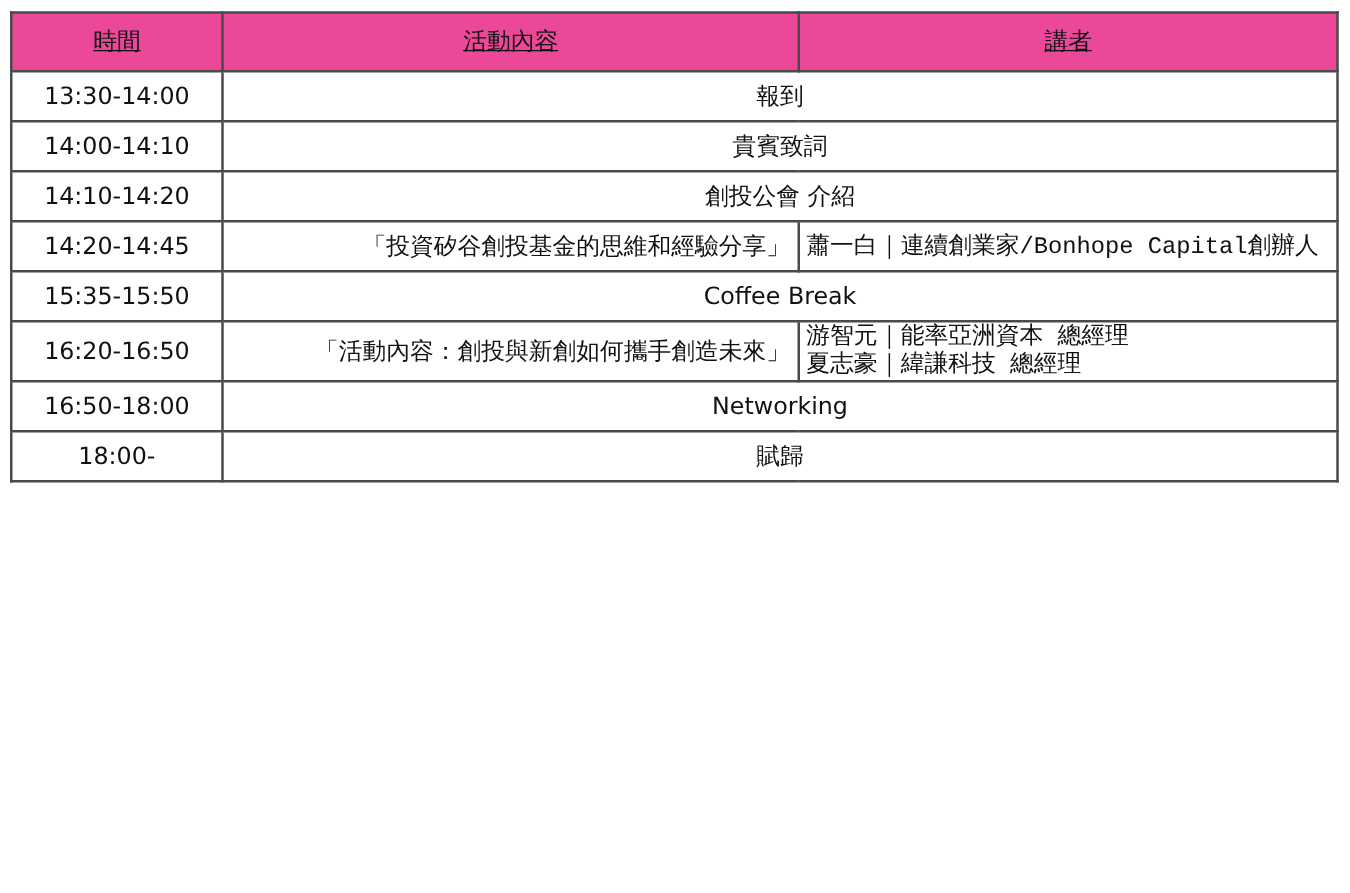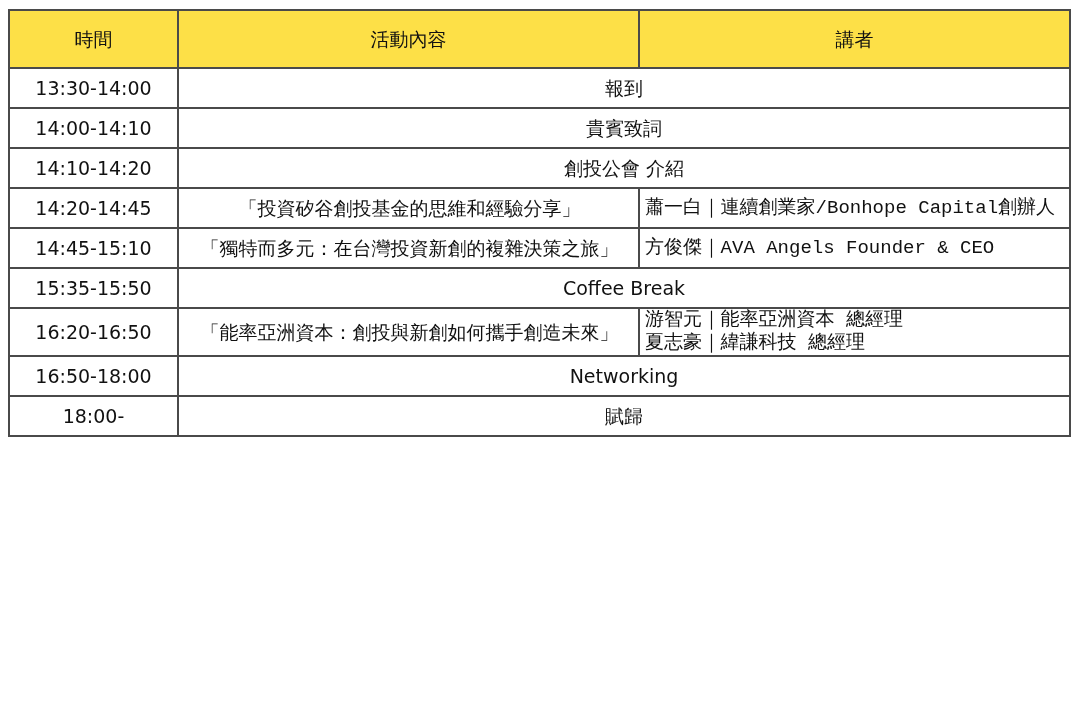--- a/index.html
+++ b/index.html
@@ -25,30 +25,31 @@
     .agenda td, .agenda th {
       border: 2px solid #4a4a4a;
       height: 54px;
       padding: 0 6px;
       font-size: 19px;
       font-weight: normal;
       line-height: 1.2;
       box-sizing: border-box;
     }
     .agenda th {
-      background: #fde047;
+      background: #ec4899;
       text-align: center;
-      height: 58px;
+      height: 47px;
+      text-decoration: underline;
     }
     .col-time { width: 169px; }
     .col-content { width: 461px; }
     .col-speaker { width: 431px; }
     .time-cell { text-align: center; }
     .span-cell { text-align: center; border-radius: 19px; }
-    .content-cell { text-align: center; padding-left: 8px !important; }
+    .content-cell { text-align: right; padding-left: 8px !important; }
     .speaker-cell { text-align: left; padding-left: 5px !important; white-space: nowrap; overflow: hidden; font-family: Liberation Mono, monospace; }
     .speaker-line { display: block; line-height: 23px; }
     .agenda tr.row td { height: 40px; }
   </style>
 </head>
 <body>
 
 <table class="agenda">
   <colgroup>
     <col class="col-time">
@@ -76,33 +77,26 @@
       <td class="span-cell" colspan="2">創投公會 介紹</td>
     </tr>
     <tr class="row">
       <td class="time-cell">14:20-14:45</td>
       <td class="content-cell">「投資矽谷創投基金的思維和經驗分享」</td>
       <td class="speaker-cell">
         <span class="speaker-line">蕭一白｜連續創業家/Bonhope Capital創辦人</span>
       </td>
     </tr>
     <tr class="row">
-      <td class="time-cell">14:45-15:10</td>
-      <td class="content-cell">「獨特而多元：在台灣投資新創的複雜決策之旅」</td>
-      <td class="speaker-cell">
-        <span class="speaker-line">方俊傑｜AVA Angels Founder &amp; CEO</span>
-      </td>
-    </tr>
-    <tr class="row">
       <td class="time-cell">15:35-15:50</td>
       <td class="span-cell" colspan="2">Coffee Break</td>
     </tr>
     <tr class="row">
       <td class="time-cell">16:20-16:50</td>
-      <td class="content-cell">「能率亞洲資本：創投與新創如何攜手創造未來」</td>
+      <td class="content-cell">「活動內容：創投與新創如何攜手創造未來」</td>
       <td class="speaker-cell">
         <span class="speaker-line">游智元｜能率亞洲資本 總經理</span>
         <span class="speaker-line">夏志豪｜緯謙科技 總經理</span>
       </td>
     </tr>
     <tr class="row">
       <td class="time-cell">16:50-18:00</td>
       <td class="span-cell" colspan="2">Networking</td>
     </tr>
     <tr class="row">

